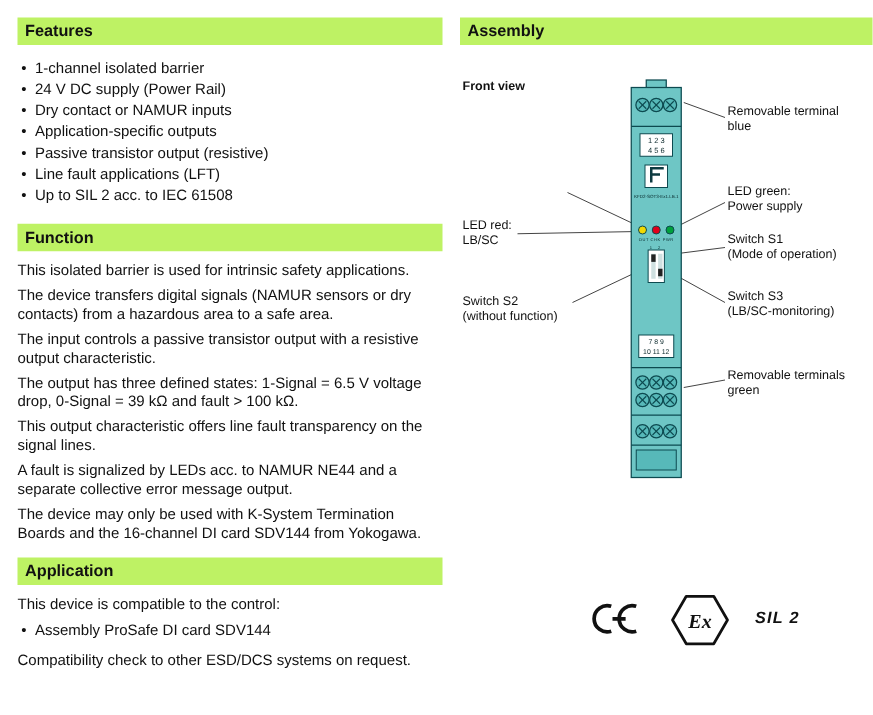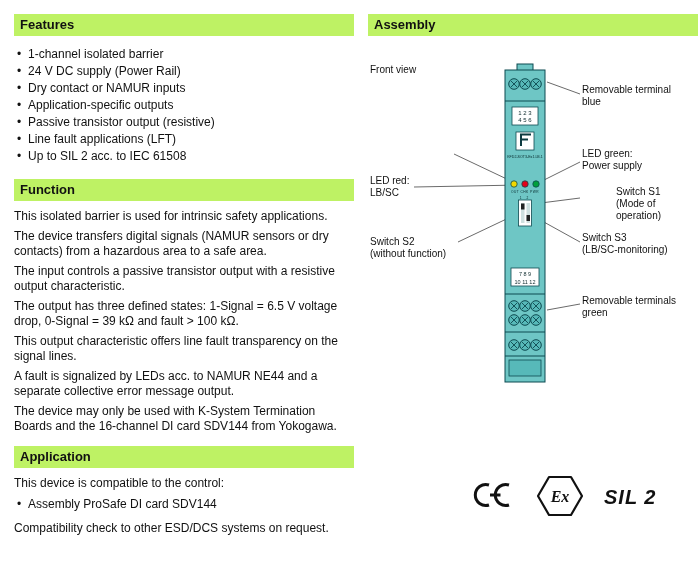--- a/index.html
+++ b/index.html
@@ -10,23 +10,23 @@
   .sec-head{background:#bef264;font-weight:bold;font-size:13px;line-height:14px;padding:4px 6px;margin:12px 0 8px;}
   .col-left .sec-head:first-child, .col-right .sec-head:first-child{margin-top:0;}
   .bullets{margin:10px 0 14px;padding:0;list-style:none;font-size:12px;}
   .bullets li{position:relative;padding-left:14px;line-height:17px;}
   .bullets li::before{content:"•";position:absolute;left:3px;}
   .para{font-size:12px;line-height:15px;margin:0 0 5px;}
   .app-bullets{margin:2px 0 8px;}
   .diagram{position:relative;height:480px;margin-top:8px;}
   .diagram svg.scene{position:absolute;left:0;top:0;}
   .callout{position:absolute;font-size:10px;line-height:12px;white-space:pre-line;}
-  .callout.bold{font-weight:normal;text-align:right;}
+  .callout.bold{font-weight:bold;text-align:right;}
   .mark{position:absolute;}
-  .sil-mark{font-size:20px;font-weight:bold;font-style:italic;letter-spacing:1px;}
+  .sil-mark{font-size:13px;font-weight:bold;font-style:italic;letter-spacing:1px;}
 </style>
 </head>
 <body>
 
 <div class="col col-left">
   <div class="sec-head">
     <span>Features</span>
   </div>
   <ul class="bullets">
     <li>1-channel isolated barrier</li>
@@ -150,21 +150,21 @@
       </g>
     </svg>
 
     <div class="callout bold" style="left:2px;top:20px;">Front view</div>
     <div class="callout" style="left:214px;top:40px;">Removable terminal
 blue</div>
     <div class="callout" style="left:2px;top:131px;">LED red:
 LB/SC</div>
     <div class="callout" style="left:214px;top:104px;">LED green:
 Power supply</div>
-    <div class="callout" style="left:214px;top:142px;margin-left:34px;">Switch S1
+    <div class="callout" style="left:214px;top:142px;">Switch S1
 (Mode of operation)</div>
     <div class="callout" style="left:2px;top:192px;">Switch S2
 (without function)</div>
     <div class="callout" style="left:214px;top:188px;">Switch S3
 (LB/SC-monitoring)</div>
     <div class="callout" style="left:214px;top:251px;">Removable terminals
 green</div>
 
     <svg class="mark" style="left:98px;top:438px;" width="44" height="26" viewBox="0 0 44 26" aria-label="CE">
       <path d="M 23 3 A 10.5 10.5 0 1 0 23 23" fill="none" stroke="#111" stroke-width="3"></path>

